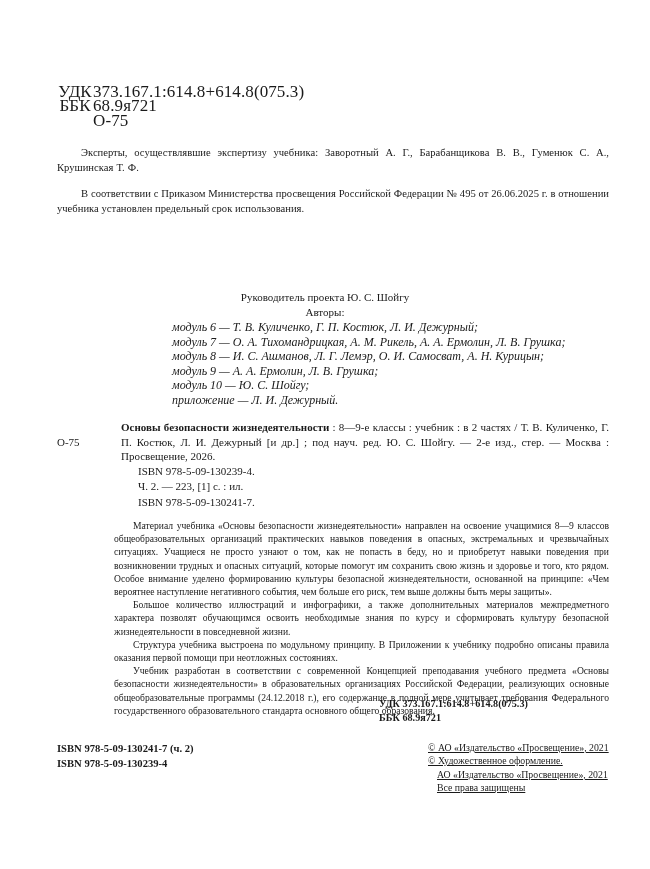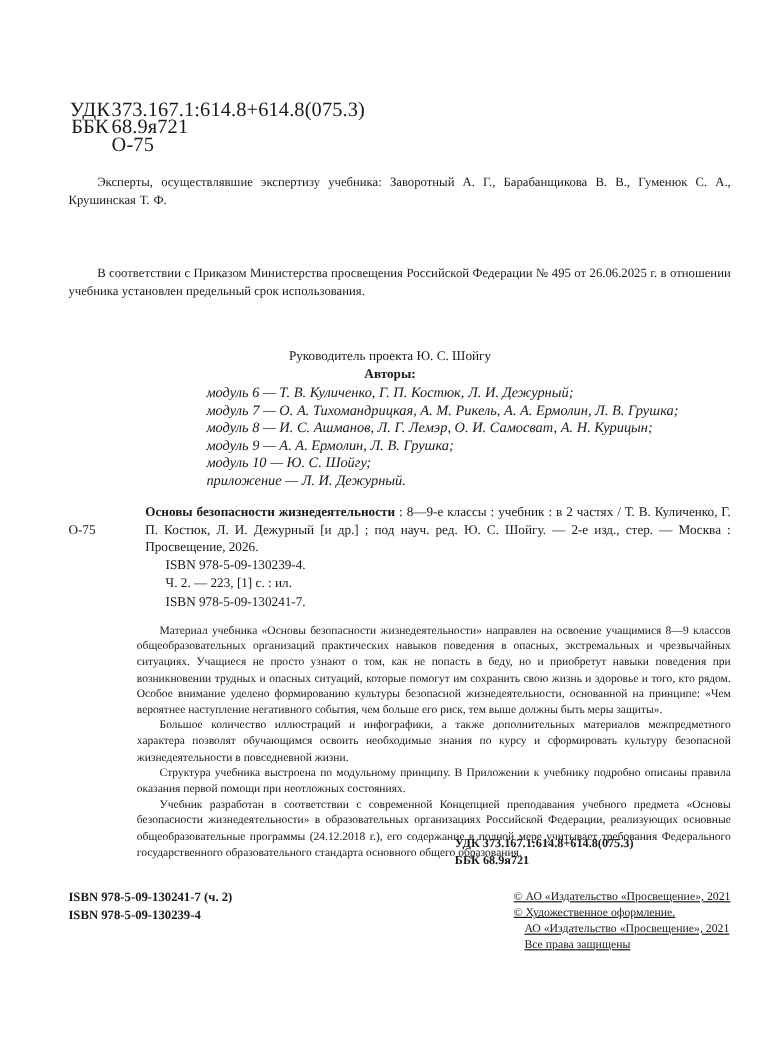--- a/index.html
+++ b/index.html
@@ -60,41 +60,40 @@
   .order-note {
     position: absolute;
     left: 57px;
     top: 187px;
     width: 552px;
     font-size: 10.6px;
     line-height: 14.6px;
     text-align: justify;
     text-indent: 24px;
     text-align-last: left;
-    margin-top: 35px;
   }
 
   
   .leader {
     position: absolute;
     left: 0;
     top: 290px;
     width: 650px;
     text-align: center;
     font-size: 11px;
     line-height: 15px;
   }
   .authors-head {
     position: absolute;
     left: 0;
     top: 305px;
     width: 650px;
     text-align: center;
     font-size: 11px;
-    font-weight: bold;
+    font-weight: normal;
     line-height: 15px;
   }
   .authors-list {
     position: absolute;
     left: 172px;
     top: 320px;
     font-size: 12px;
     line-height: 14.6px;
     font-style: italic;
   }

